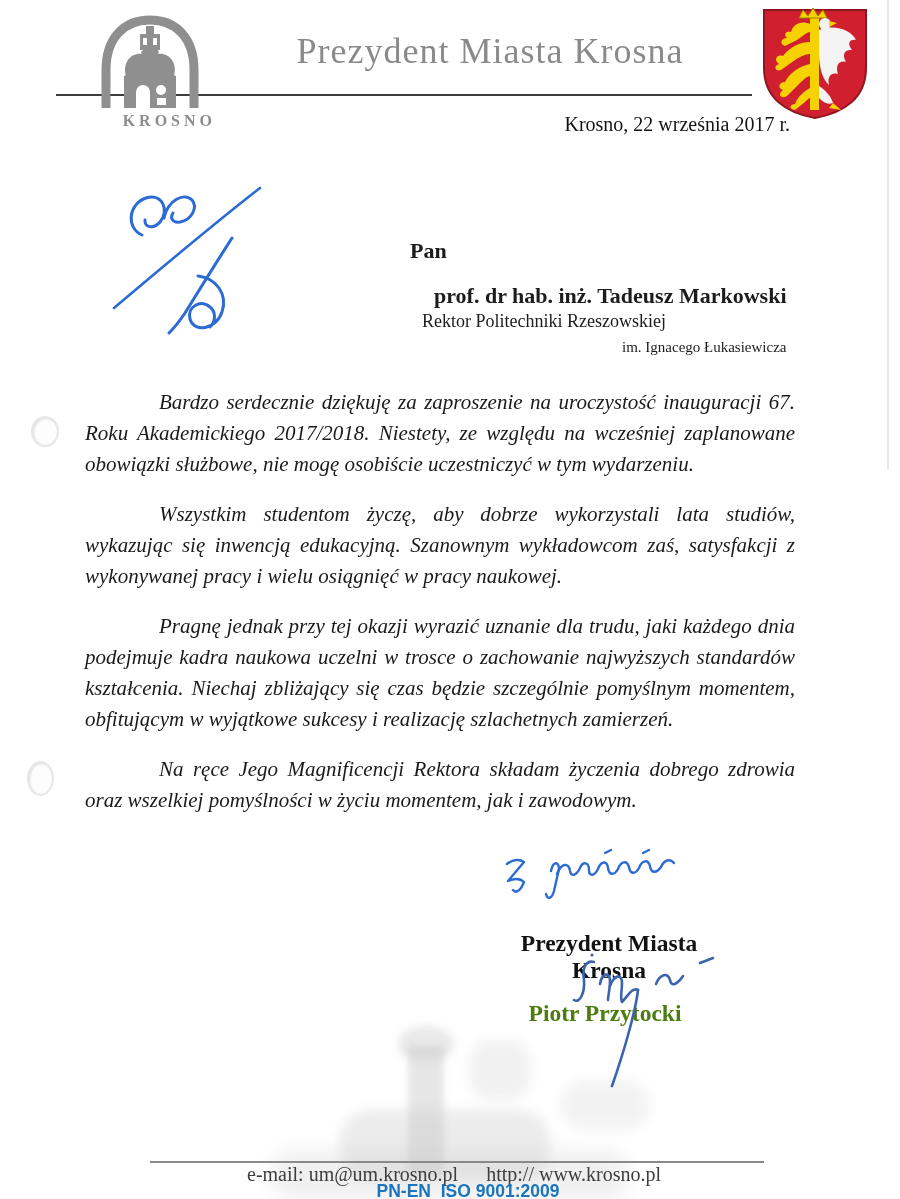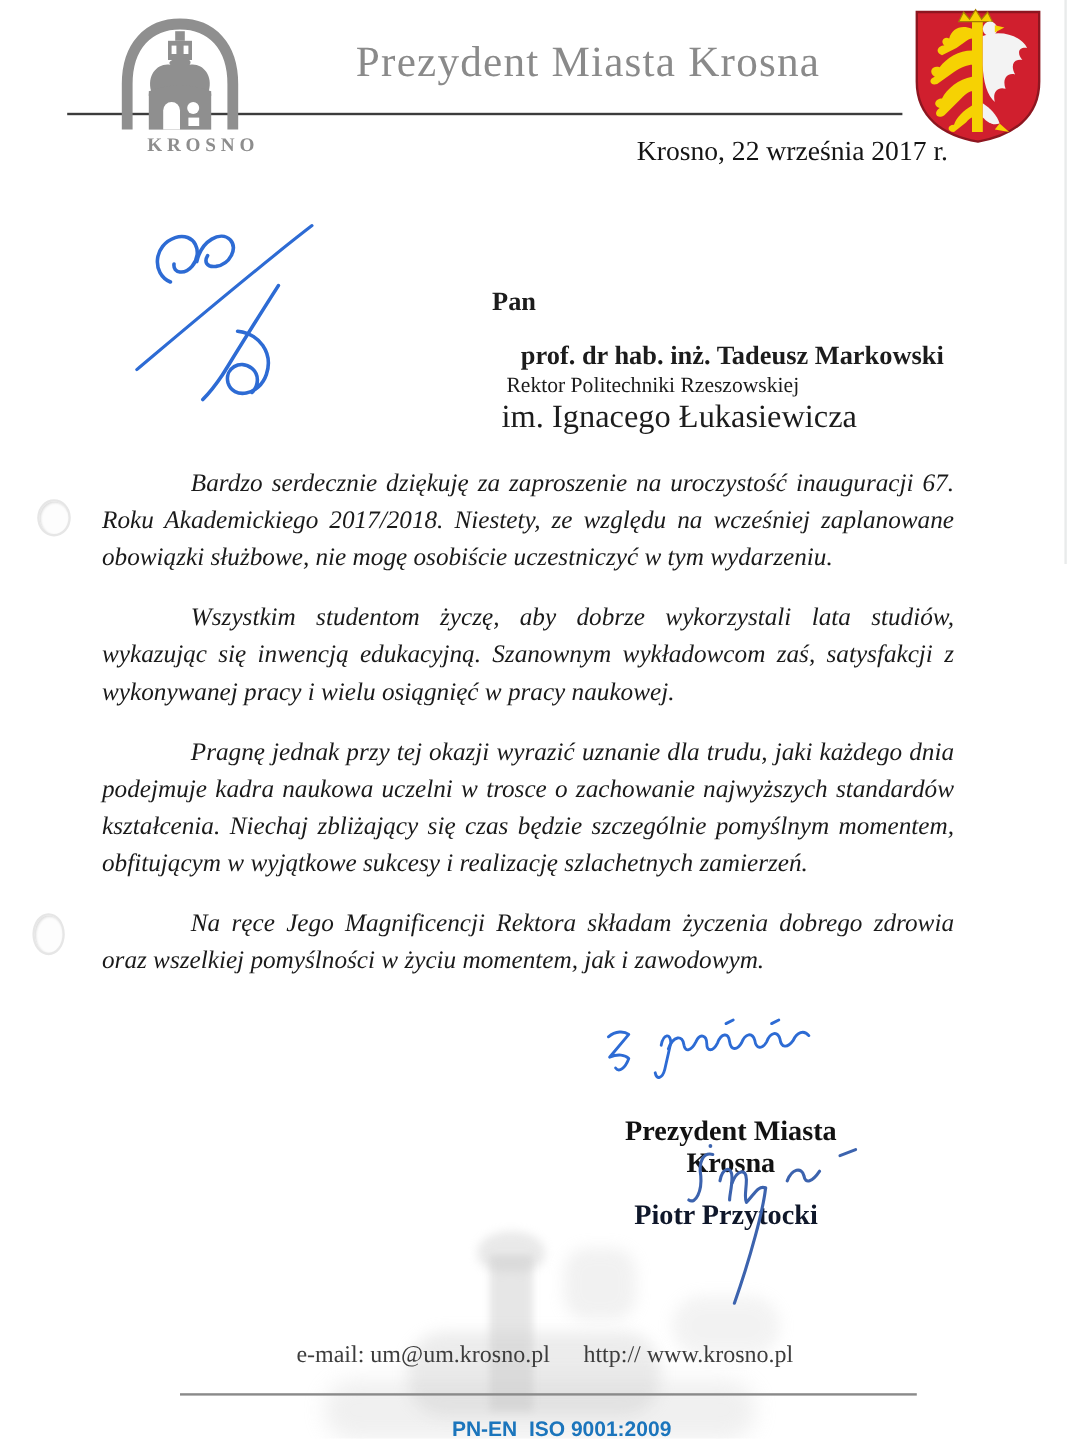--- a/index.html
+++ b/index.html
@@ -26,46 +26,46 @@
     font-weight:400;font-size:36px;letter-spacing:1px;
     color:#8a8a8a;
   }
   .coa{position:absolute;left:757px;top:6px;}
   .header-rule{
     position:absolute;left:56px;top:94px;width:696px;height:2px;
     background:#3c3c3c;
   }
   .date-line{
     position:absolute;top:113px;right:110px;
-    font-size:23px;color:#141414;
+    font-size:20px;color:#141414;
   }
   
   .hand{position:absolute;}
   .hand path{fill:none;stroke-linecap:round;stroke-linejoin:round;}
   
   .recipient{position:absolute;left:410px;top:238px;font-size:22px;line-height:25px;}
   .recipient .salutation{font-weight:bold;margin:0 0 20px 0;}
   .recipient .name{font-weight:bold;margin:0 0 1px 24px;}
   .recipient .rtitle{margin:0 0 1px 12px;font-size:18px;}
-  .recipient .inst{margin:0 0 0 8px;font-size:27px;}
+  .recipient .inst{margin:0 0 0 8px;font-size:15px;text-align:right;}
   
   .letter-body{
     position:absolute;left:85px;top:387px;width:710px;
     font-style:italic;font-size:21px;line-height:31px;
     text-align:justify;color:#1a1a1a;
   }
   .letter-body p{margin:0 0 19px 0;text-indent:74px;}
   
   .signer-title{
     position:absolute;left:484px;top:930px;width:250px;margin:0;
     font-weight:bold;font-size:23.5px;text-align:center;color:#121212;
   }
   .signer-name{
     position:absolute;left:500px;top:1000px;width:210px;margin:0;
-    font-weight:bold;font-size:23.5px;text-align:center;color:#0f172a;
+    font-weight:bold;font-size:23.5px;text-align:center;color:#4d7c0f;
   }
   
   .punch{
     position:absolute;border-radius:50%;
     border:2.5px solid #e6e6e6;
     box-shadow:inset 1px 1px 2px #dcdcdc;
     background:#fdfdfd;
   }
   .punch.p1{left:31px;top:416px;width:24px;height:27px;}
   .punch.p2{left:27px;top:761px;width:23px;height:31px;}
@@ -85,21 +85,21 @@
   .footer-address{
     position:absolute;left:0;top:1132px;width:900px;
     text-align:center;padding-left:48px;box-sizing:border-box;
     font-size:20px;color:#3d3d3d;
   }
   .footer-rule{
     position:absolute;left:150px;top:1161px;width:614px;height:1.5px;
     background:#8a8a8a;
   }
   .footer-contact{
-    position:absolute;left:0;top:1118px;width:900px;
+    position:absolute;left:0;top:1163px;width:900px;
     text-align:center;padding-left:8px;box-sizing:border-box;
     font-size:20px;color:#3d3d3d;
   }
   .footer-contact .gap{display:inline-block;width:28px;}
   .footer-iso{
     position:absolute;left:0;top:1181px;width:900px;
     text-align:center;padding-left:36px;box-sizing:border-box;
     font-family:"Liberation Sans", sans-serif;
     font-weight:bold;font-size:17.5px;white-space:pre;
   }

